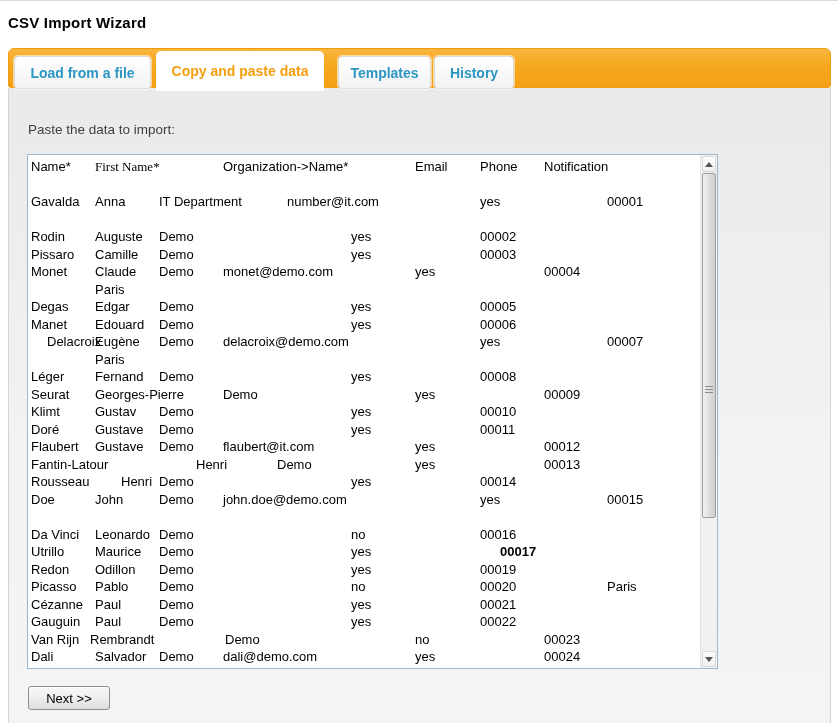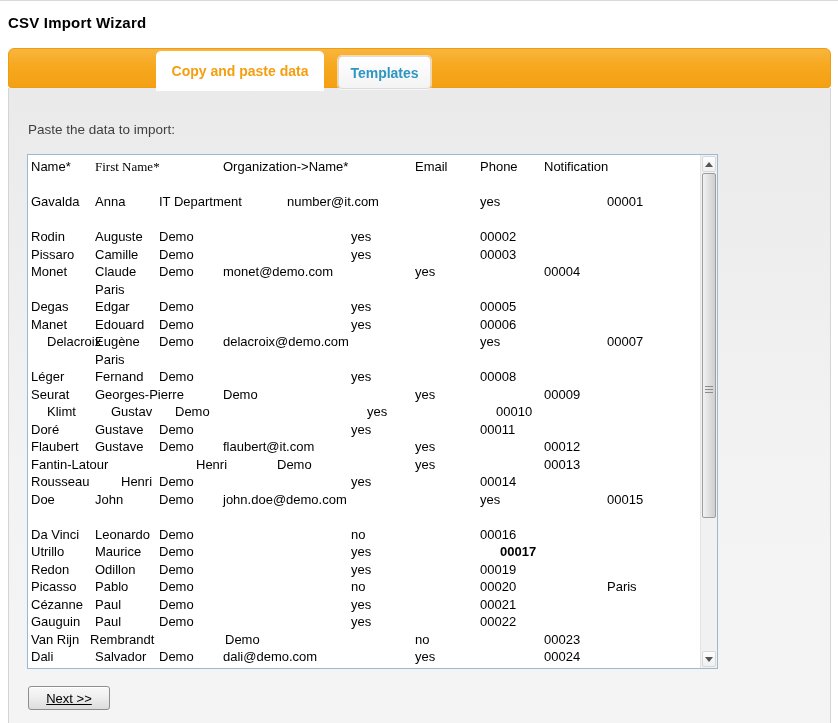--- a/index.html
+++ b/index.html
@@ -88,41 +88,46 @@
   .grip{position:absolute;left:2px;top:212px;width:8px;height:8px;
     background:repeating-linear-gradient(#8c8c8c 0 1px,transparent 1px 3px);}
   
   .next-btn{
     position:absolute;left:28px;top:686px;width:82px;height:24px;
     background:linear-gradient(#f8f8f8,#efefef 45%,#dddddd);
     border:1px solid #8e8e8e;border-radius:3px;
     font-family:"Liberation Sans","DejaVu Sans",sans-serif;
     font-size:13px;color:#000;cursor:pointer;z-index:4;
     box-shadow:inset 0 1px 0 #fff;
-    text-decoration:underline;
   }
 </style>
 </head>
 <body>
 
 <div class="screen">
 
   <div class="top-line"></div>
 
   <h1 class="page-title">CSV Import Wizard</h1>
 
   <div class="content"></div>
 
   <div class="tabbar"></div>
 
+  <div class="tab inactive tab-load">
+    <span>Load from a file</span>
+  </div>
   <div class="tab active tab-paste">
     <span>Copy and paste data</span>
   </div>
   <div class="tab inactive tab-templates">
     <span>Templates</span>
+  </div>
+  <div class="tab inactive tab-history">
+    <span>History</span>
   </div>
 
   <div class="paste-label">Paste the data to import:</div>
 
   <div class="databox">
     <div class="textlines" id="textlines">
         <div class="tline" style="top: 3px;">
           <span class="tcell" style="left: 3px;">Name*</span>
           <span class="tcell" style="left: 67px; font-family: Liberation Serif, serif;">First Name*</span>
           <span class="tcell" style="left: 195px;">Organization-&gt;Name*</span>
@@ -196,21 +201,21 @@
           <span class="tcell" style="left: 323px;">yes</span>
           <span class="tcell" style="left: 452px;">00008</span>
         </div>
         <div class="tline" style="top: 230.5px;">
           <span class="tcell" style="left: 3px;">Seurat</span>
           <span class="tcell" style="left: 67px;">Georges-Pierre</span>
           <span class="tcell" style="left: 195px;">Demo</span>
           <span class="tcell" style="left: 387px;">yes</span>
           <span class="tcell" style="left: 516px;">00009</span>
         </div>
-        <div class="tline" style="top: 248px; margin-left: 16px;">
+        <div class="tline" style="top: 248px;">
           <span class="tcell" style="left: 3px;">Klimt</span>
           <span class="tcell" style="left: 67px;">Gustav</span>
           <span class="tcell" style="left: 131px;">Demo</span>
           <span class="tcell" style="left: 323px;">yes</span>
           <span class="tcell" style="left: 452px;">00010</span>
         </div>
         <div class="tline" style="top: 265.5px;">
           <span class="tcell" style="left: 3px;">Doré</span>
           <span class="tcell" style="left: 67px;">Gustave</span>
           <span class="tcell" style="left: 131px;">Demo</span>

